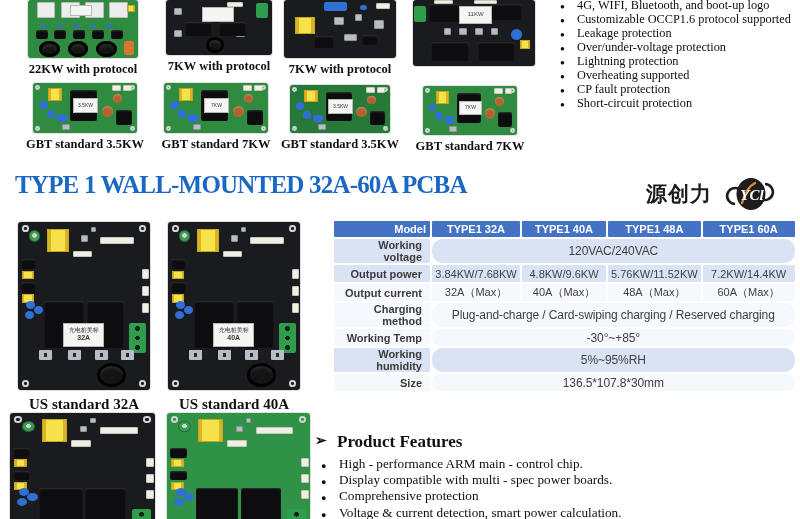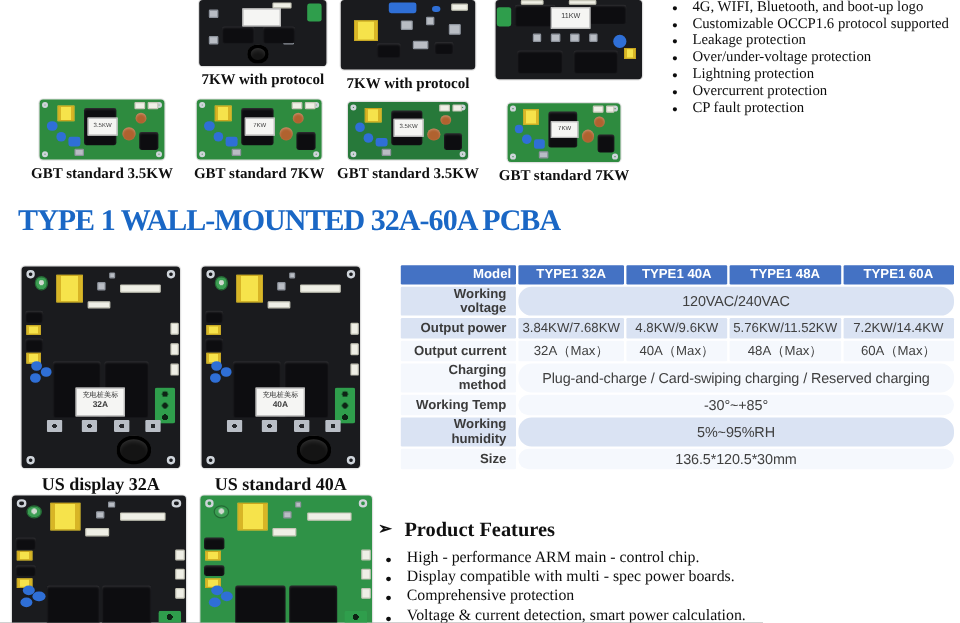--- a/index.html
+++ b/index.html
@@ -68,20 +68,45 @@
   .pfeat h2::before{content:"➢";position:absolute;left:0;top:0;font-size:14px;}
   .pfeat ul{margin:0;padding:0;list-style:none;}
   .pfeat li{position:relative;padding-left:24px;font-size:13.2px;line-height:16.2px;color:#0d0d0d;}
   .pfeat li::before{content:"●";position:absolute;left:6px;top:2px;font-size:9px;}
 </style>
 </head>
 <body>
 
 <div class="page">
 
+  <figure class="fig" style="left:28px;top:0;width:110px;">
+    <div class="pcb green" style="height:58px;">
+        <i class="cmp wrelay" style="left: 8%; top: 3%; width: 17%; height: 28%;"></i>
+        <i class="cmp wrelay" style="left: 30%; top: 3%; width: 17%; height: 28%;"></i>
+        <i class="cmp wrelay" style="left: 52%; top: 3%; width: 17%; height: 28%;"></i>
+        <i class="cmp wrelay" style="left: 74%; top: 3%; width: 17%; height: 28%;"></i>
+        <i class="cmp stkT" style="left: 38%; top: 8%; width: 18%; height: 16%;"></i>
+        <i class="cmp bluec" style="left: 12%; top: 42%; width: 4%; height: 7%;"></i>
+        <i class="cmp bluec" style="left: 27%; top: 42%; width: 4%; height: 7%;"></i>
+        <i class="cmp bluec" style="left: 42%; top: 42%; width: 4%; height: 7%;"></i>
+        <i class="cmp bluec" style="left: 57%; top: 42%; width: 4%; height: 7%;"></i>
+        <i class="cmp bluec" style="left: 72%; top: 42%; width: 4%; height: 7%;"></i>
+        <i class="cmp relay" style="left: 7%; top: 52%; width: 11%; height: 16%;"></i>
+        <i class="cmp relay" style="left: 24%; top: 52%; width: 11%; height: 16%;"></i>
+        <i class="cmp relay" style="left: 41%; top: 52%; width: 11%; height: 16%;"></i>
+        <i class="cmp relay" style="left: 58%; top: 52%; width: 11%; height: 16%;"></i>
+        <i class="cmp relay" style="left: 75%; top: 52%; width: 11%; height: 16%;"></i>
+        <i class="cmp coil" style="left: 10%; top: 70%; width: 19%; height: 28%;"></i>
+        <i class="cmp coil" style="left: 36%; top: 70%; width: 19%; height: 28%;"></i>
+        <i class="cmp coil" style="left: 62%; top: 70%; width: 19%; height: 28%;"></i>
+        <i class="cmp termo" style="left: 87%; top: 70%; width: 9%; height: 24%;"></i>
+        <i class="cmp xf" style="left: 90%; top: 8%; width: 7%; height: 12%;"></i>
+      </div>
+    <figcaption class="cap">22KW with protocol</figcaption>
+  </figure>
 
   <figure class="fig" style="left:166px;top:0;width:106px;">
     <div class="pcb black" style="height:55px;">
         <i class="cmp stkT" style="left: 34%; top: 12%; width: 28%; height: 24%;"></i>
         <i class="cmp term" style="left: 85%; top: 6%; width: 11%; height: 26%;"></i>
         <i class="cmp pad" style="left: 8%; top: 14%; width: 7%; height: 13%;"></i>
         <i class="cmp pad" style="left: 8%; top: 55%; width: 7%; height: 13%;"></i>
         <i class="cmp pad" style="left: 66%; top: 52%; width: 9%; height: 16%;"></i>
         <i class="cmp relay" style="left: 18%; top: 40%; width: 25%; height: 25%;"></i>
         <i class="cmp relay" style="left: 50%; top: 40%; width: 25%; height: 25%;"></i>
@@ -223,25 +248,36 @@
       </div>
     <figcaption class="cap">GBT standard 7KW</figcaption>
   </figure>
 
   <ul class="toplist">
     <li><span>4G, WIFI, Bluetooth, and boot-up logo</span></li>
     <li><span>Customizable OCCP1.6 protocol supported</span></li>
     <li><span>Leakage protection</span></li>
     <li><span>Over/under-voltage protection</span></li>
     <li><span>Lightning protection</span></li>
-    <li><span>Overcurrent protection</span></li>
+    <li><span>Overheating supported</span></li>
     <li><span>CP fault protection</span></li>
+    <li><span>Short-circuit protection</span></li>
   </ul>
 
   <h1 class="title">TYPE 1 WALL-MOUNTED 32A-60A PCBA</h1>
+  <div class="brand">
+    <span class="brand-cn">源创力</span>
+    <svg class="emb" viewBox="0 0 72 36">
+      <path d="M21 28 a8 8 0 1 1 4 -15" fill="none" stroke="#1c1c1c" stroke-width="2.6"></path>
+      <path d="M51 8 a8 8 0 1 1 -4 15" fill="none" stroke="#1c1c1c" stroke-width="2.6"></path>
+      <ellipse cx="37" cy="18" rx="14.5" ry="16" fill="#1c1c1c"></ellipse>
+      <path d="M28 27 C31 16 35 10 41 7" fill="none" stroke="#e8872a" stroke-width="2.4" stroke-linecap="round"></path>
+      <text x="38" y="24" text-anchor="middle" font-family="Liberation Serif, serif" font-style="italic" font-weight="bold" font-size="15" fill="#ffffff">YCl</text>
+    </svg>
+  </div>
 
   <figure class="fig" style="left:18px;top:222px;width:132px;">
     <div class="pcb black" style="height:168px;">
       <div class="stkT" style="left:34%;top:60%;width:30%;height:13%;font-size:6px;">
         <span>充电桩美标</span>
         <span style="font-size:7px;font-weight:bold;">32A</span>
       </div>
     <i class="cmp hole" style="left: 3%; top: 2%; width: 5%; height: 4%;"></i>
         <i class="cmp hole" style="left: 92%; top: 2%; width: 5%; height: 4%;"></i>
         <i class="cmp hole" style="left: 3%; top: 94%; width: 5%; height: 4%;"></i>
@@ -264,21 +300,21 @@
         <i class="cmp term3" style="left: 84%; top: 60%; width: 13%; height: 18%;"></i>
         <i class="cmp screw" style="left: 16%; top: 76%; width: 10%; height: 6%;"></i>
         <i class="cmp screw" style="left: 38%; top: 76%; width: 10%; height: 6%;"></i>
         <i class="cmp screw" style="left: 58%; top: 76%; width: 10%; height: 6%;"></i>
         <i class="cmp screw" style="left: 78%; top: 76%; width: 10%; height: 6%;"></i>
         <i class="cmp coil" style="left: 60%; top: 84%; width: 22%; height: 14%;"></i>
         <i class="cmp wconn" style="left: 94%; top: 28%; width: 5%; height: 6%;"></i>
         <i class="cmp wconn" style="left: 94%; top: 38%; width: 5%; height: 6%;"></i>
         <i class="cmp wconn" style="left: 94%; top: 48%; width: 5%; height: 6%;"></i>
       </div>
-    <figcaption class="cap big">US display 32A</figcaption>
+    <figcaption class="cap big">US standard 32A</figcaption>
   </figure>
 
   <figure class="fig" style="left:168px;top:222px;width:132px;">
     <div class="pcb black" style="height:168px;">
       <div class="stkT" style="left:34%;top:60%;width:30%;height:13%;font-size:6px;">
         <span>充电桩美标</span>
         <span style="font-size:7px;font-weight:bold;">40A</span>
       </div>
     <i class="cmp hole" style="left: 3%; top: 2%; width: 5%; height: 4%;"></i>
         <i class="cmp hole" style="left: 92%; top: 2%; width: 5%; height: 4%;"></i>
@@ -402,21 +438,21 @@
       <tr class="b">
         <td class="lbl">Working Temp</td>
         <td class="span" colspan="4">-30°~+85°</td>
       </tr>
       <tr class="a">
         <td class="lbl">Working humidity</td>
         <td class="span" colspan="4">5%~95%RH</td>
       </tr>
       <tr class="b">
         <td class="lbl">Size</td>
-        <td class="span" colspan="4">136.5*120.5*30mm</td>
+        <td class="span" colspan="4">136.5*107.8*30mm</td>
       </tr>
     </tbody>
   </table>
 
   <div class="pfeat">
     <h2>Product Features</h2>
     <ul>
       <li><span>High - performance ARM main - control chip.</span></li>
       <li><span>Display compatible with multi - spec power boards.</span></li>
       <li><span>Comprehensive protection</span></li>

